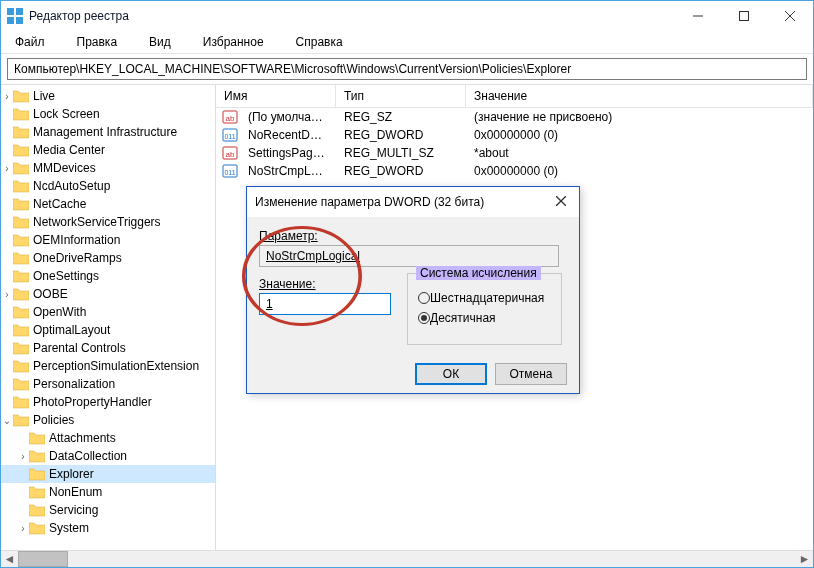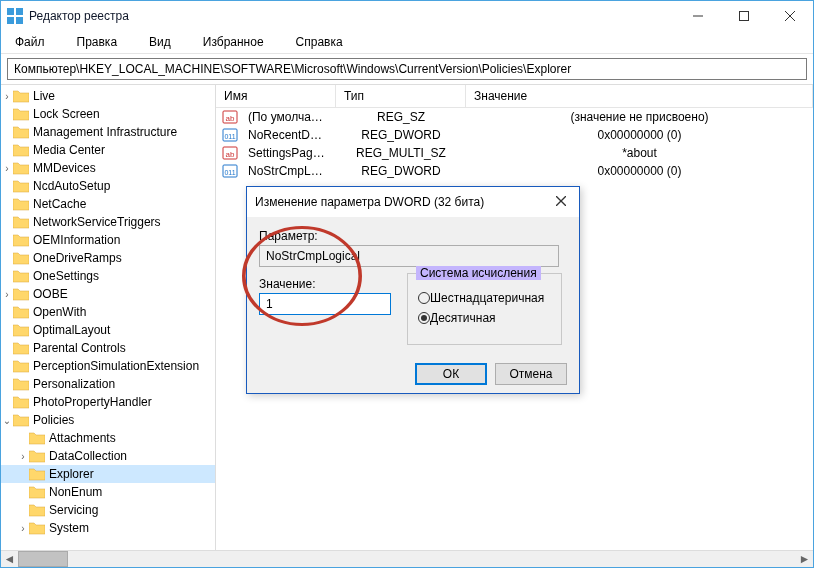--- a/index.html
+++ b/index.html
@@ -34,36 +34,36 @@
   .tree-row.d0 { padding-left:0px; }
   .tree-row.d1 { padding-left:16px; }
   .listview { flex:1; display:flex; flex-direction:column; overflow:hidden; }
   .list-header { display:flex; border-bottom:1px solid #e5e5e5; background:#fff; }
   .list-header div { padding:4px 8px; border-right:1px solid #e5e5e5; font-size:12px; }
   .col-name { width:120px; }
   .col-type { width:130px; }
   .col-value { flex:1; }
   .list-body { flex:1; overflow:auto; }
   .list-row { display:flex; align-items:center; height:18px; }
-  .list-row .cell { padding:0 8px; overflow:hidden; text-overflow:ellipsis; white-space:nowrap;text-align:center; }
+  .list-row .cell { padding:0 8px; overflow:hidden; text-overflow:ellipsis; white-space:nowrap; }
   .list-row .ico { width:16px; height:16px; margin-left:6px; margin-right:2px; }
   .scrollbar-h { height:17px; border-top:1px solid #ddd; background:#f0f0f0; display:flex; }
   .scroll-arrow { width:17px; display:flex; align-items:center; justify-content:center; color:#666; }
   .scroll-thumb { background:#c2c2c2; border:1px solid #aaa; }
   
   .dialog {
     position:absolute; left:246px; top:186px; width:334px; height:208px;
     border:1px solid #185abd; background:#f0f0f0;
     box-shadow: 2px 2px 8px rgba(0,0,0,0.2);
     display:flex; flex-direction:column;
   }
   .dialog-title { display:flex; align-items:center; background:#fff; height:30px; padding:0 8px; }
   .dialog-title .t { flex:1; font-size:12px; }
   .dialog-title .close { width:20px; text-align:center; }
-  .dialog-body { padding:10px 12px; flex:1; position:relative; }
+  .dialog-body { padding:10px 12px; flex:1; position:relative;text-decoration:underline; }
   .dlg-label { font-size:12px; margin-top:2px; }
   .dlg-field-ro { border:1px solid #adadad; background:#f0f0f0; padding:3px 6px; margin-top:2px; width:300px; }
   .dlg-field-edit { border:1px solid #0078d7; background:#fff; padding:3px 6px; width:132px; margin-top:2px; }
   .groupbox { position:absolute; left:160px; top:56px; width:155px; height:72px; border:1px solid #c8c8c8; }
   .groupbox .caption { position:relative; top:-8px; left:8px; background:#c4b5fd; padding:0 4px; font-size:12px; display:inline-block; }
   .radio-row { display:flex; align-items:center; margin-left:10px; font-size:12px; height:20px; }
   .radio { width:12px; height:12px; border:1px solid #333; border-radius:50%; display:inline-flex; align-items:center; justify-content:center; }
   .radio.checked::after { content:""; width:6px; height:6px; background:#333; border-radius:50%; }
   .dlg-buttons { display:flex; justify-content:flex-end; gap:8px; padding:8px 12px; }
   .btn { width:72px; height:22px; background:#e1e1e1; border:1px solid #adadad; font-size:12px; display:flex; align-items:center; justify-content:center; }

